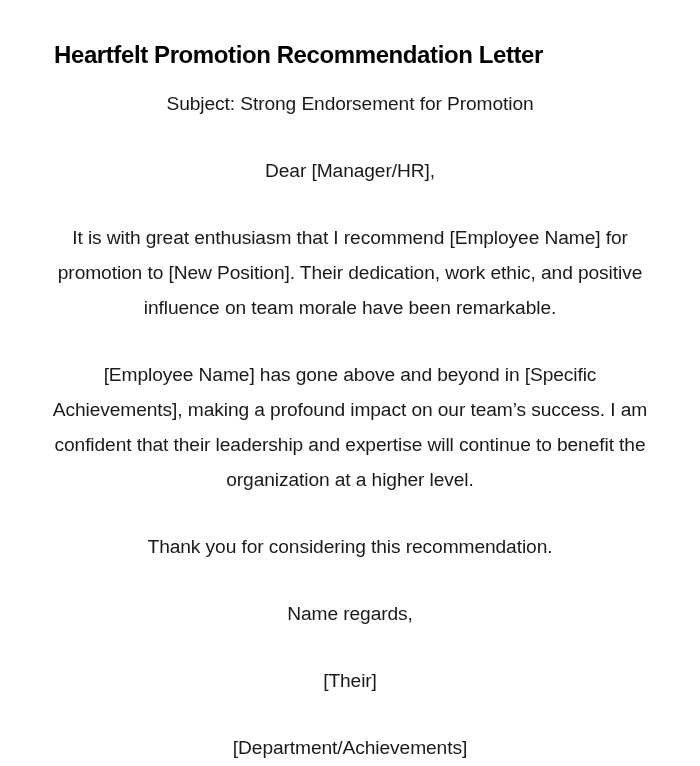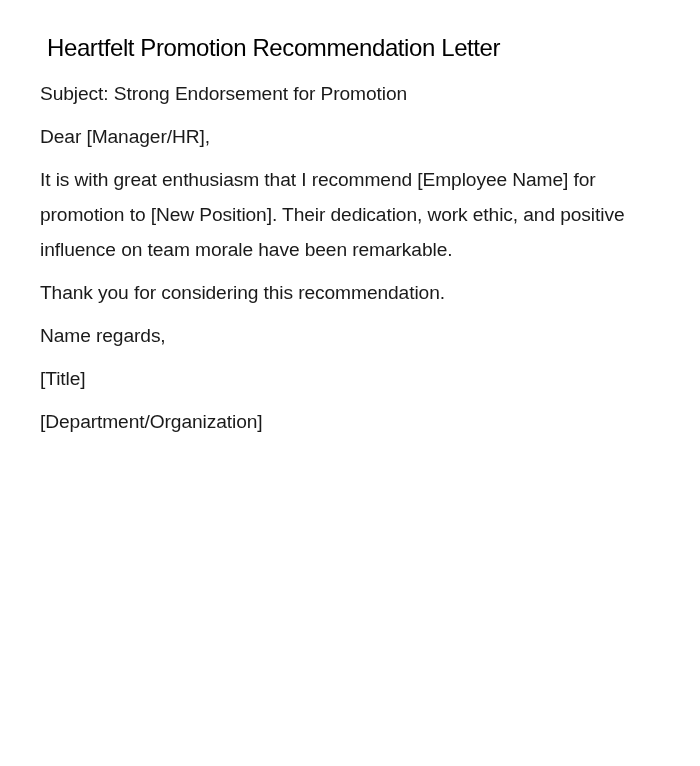--- a/index.html
+++ b/index.html
@@ -13,43 +13,44 @@
       overflow: hidden;
       font-family: "Liberation Sans", sans-serif;
       color: #1a1a1a;
     }
     .page {
       position: relative;
       padding: 24px 40px 0 40px;
     }
     .title {
       font-family: "Liberation Sans", sans-serif;
-      font-weight: normal;
+      font-weight: bold;
       font-size: 24px;
       letter-spacing: -0.4px;
       color: #000000;
-      margin: 7px;
+      margin: 14px;
       line-height: 34px;
       height: 34px;
     }
     .para {
       font-size: 19.2px;
       line-height: 35px;
       margin: 0;
       color: #1a1a1a;
       letter-spacing: -0.1px;
     }
-    .subject { margin-top: 11px; }
-    .p-gap { margin-top: 8px; }
+    .subject { margin-top: 11px; text-align: center; }
+    .p-gap { margin-top: 32px; text-align: center; }
   </style>
 </head>
 <body>
 
 <div class="page">
   <h1 class="title">Heartfelt Promotion Recommendation Letter</h1>
   <p class="para subject">Subject: Strong Endorsement for Promotion</p>
   <p class="para p-gap">Dear [Manager/HR],</p>
   <p class="para p-gap">It is with great enthusiasm that I recommend [Employee Name] for promotion to [New Position]. Their dedication, work ethic, and positive influence on team morale have been remarkable.</p>
+  <p class="para p-gap">[Employee Name] has gone above and beyond in [Specific Achievements], making a profound impact on our team’s success. I am confident that their leadership and expertise will continue to benefit the organization at a higher level.</p>
   <p class="para p-gap">Thank you for considering this recommendation.</p>
   <p class="para p-gap">Name regards,</p>
-  <p class="para p-gap">[Title]</p>
-  <p class="para p-gap">[Department/Organization]</p>
+  <p class="para p-gap">[Their]</p>
+  <p class="para p-gap">[Department/Achievements]</p>
 </div>
 
 </body></html>

